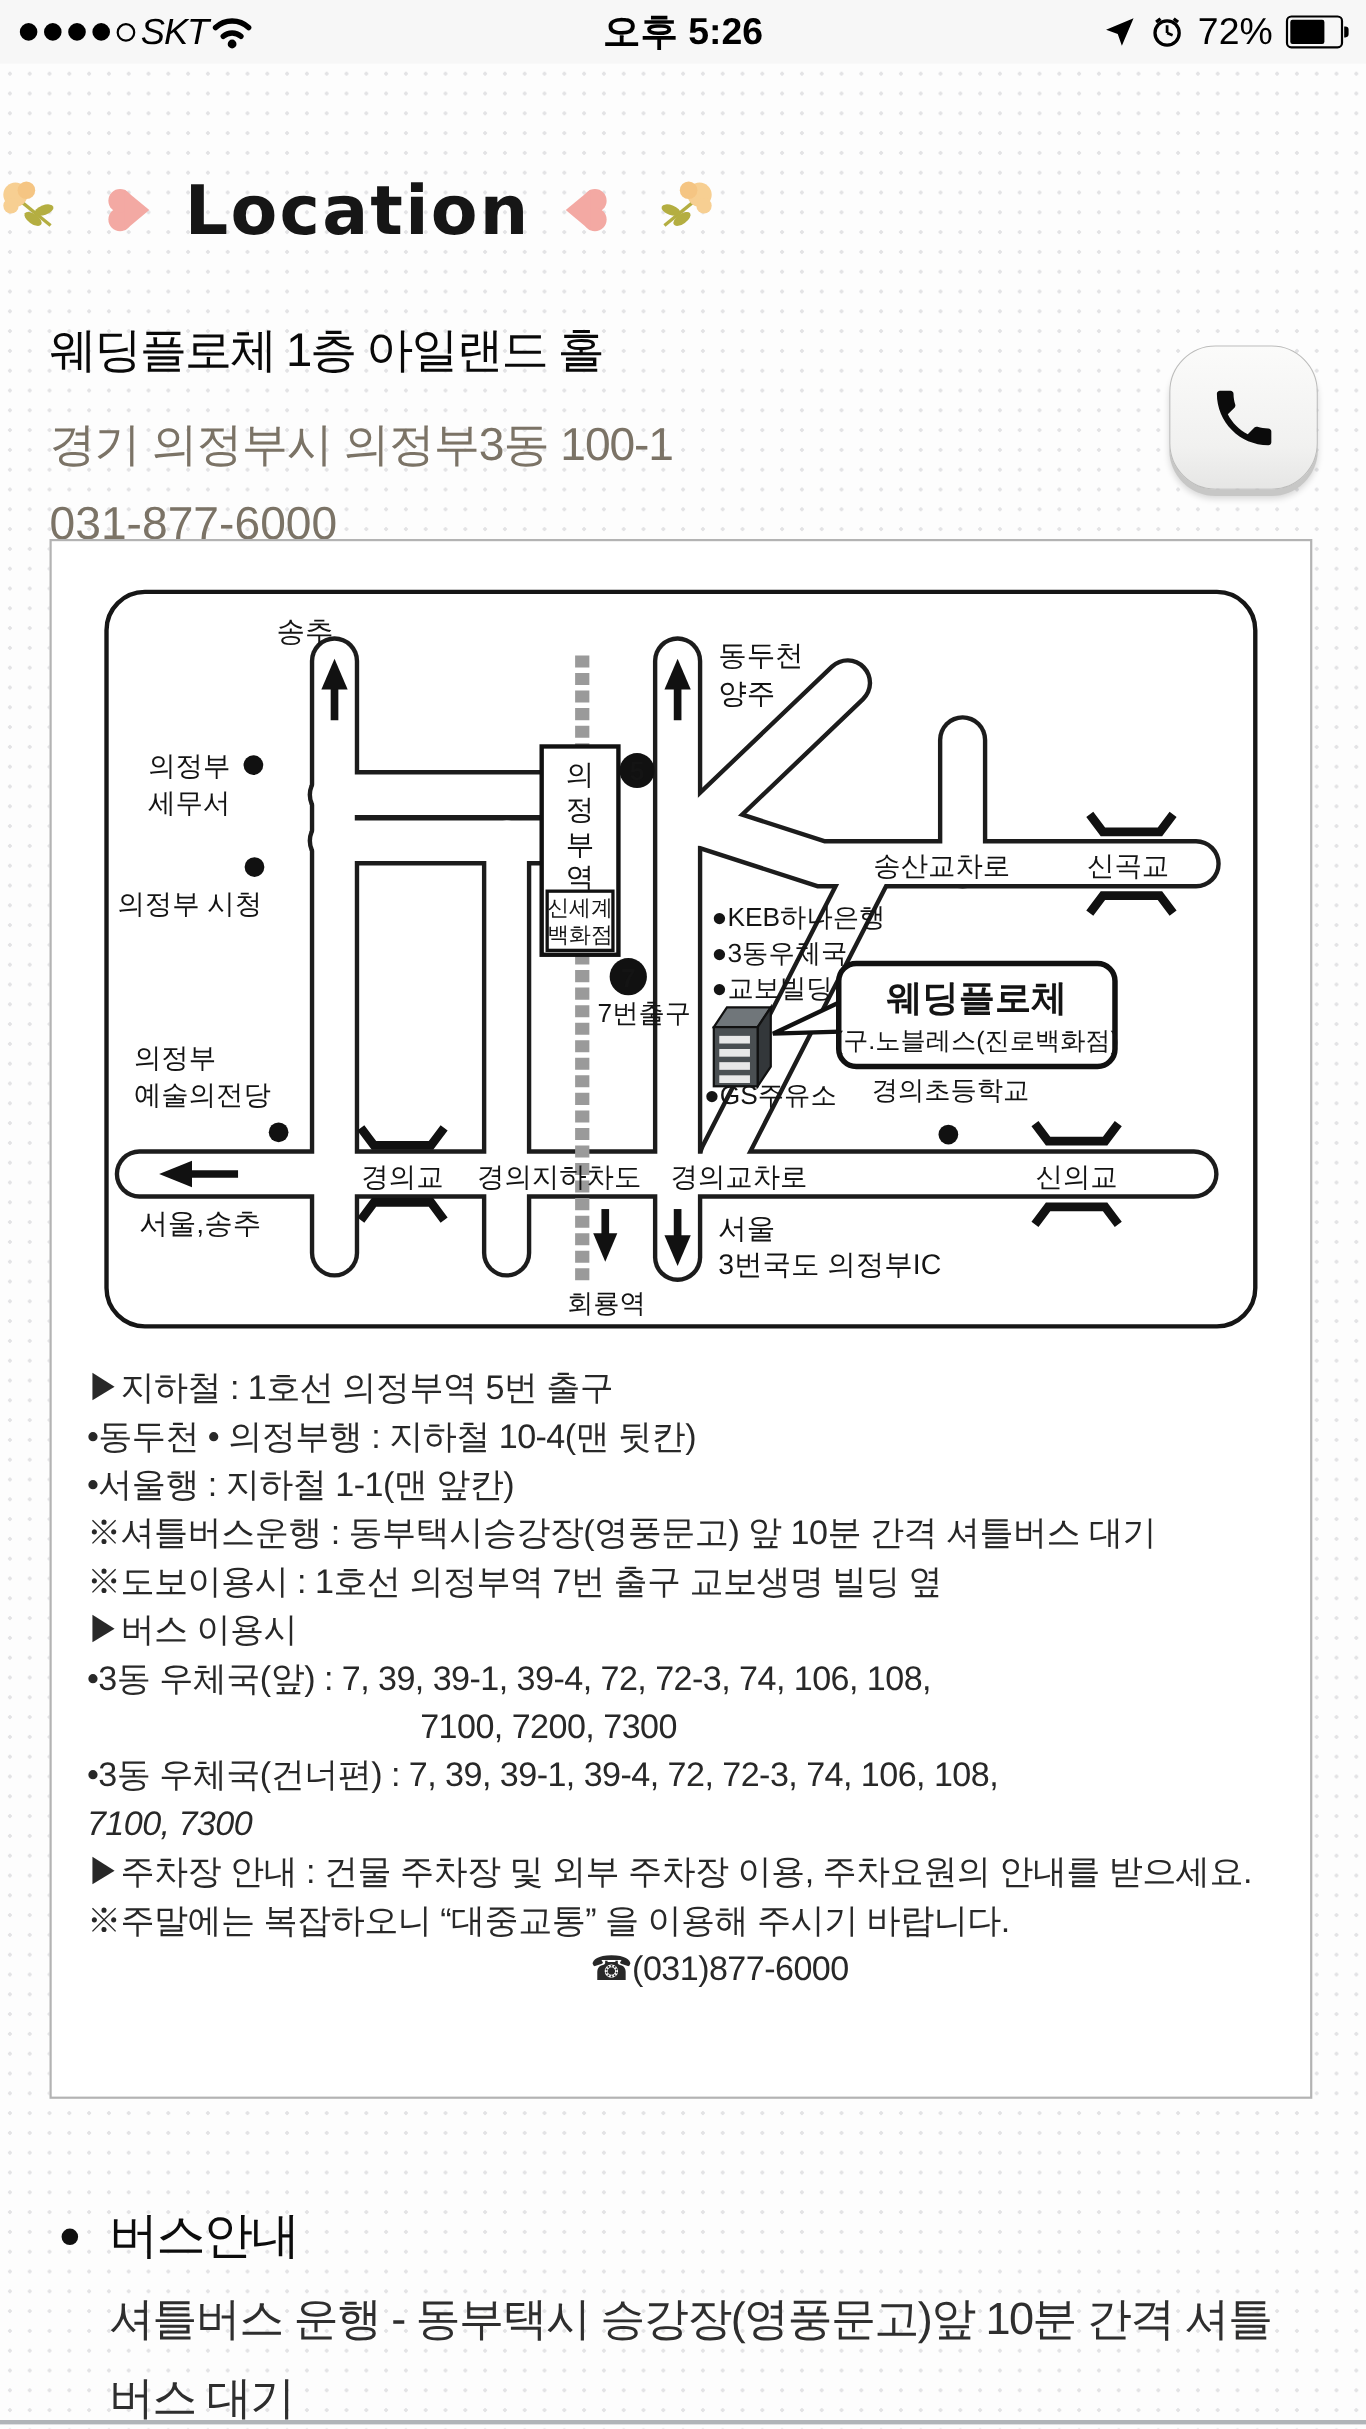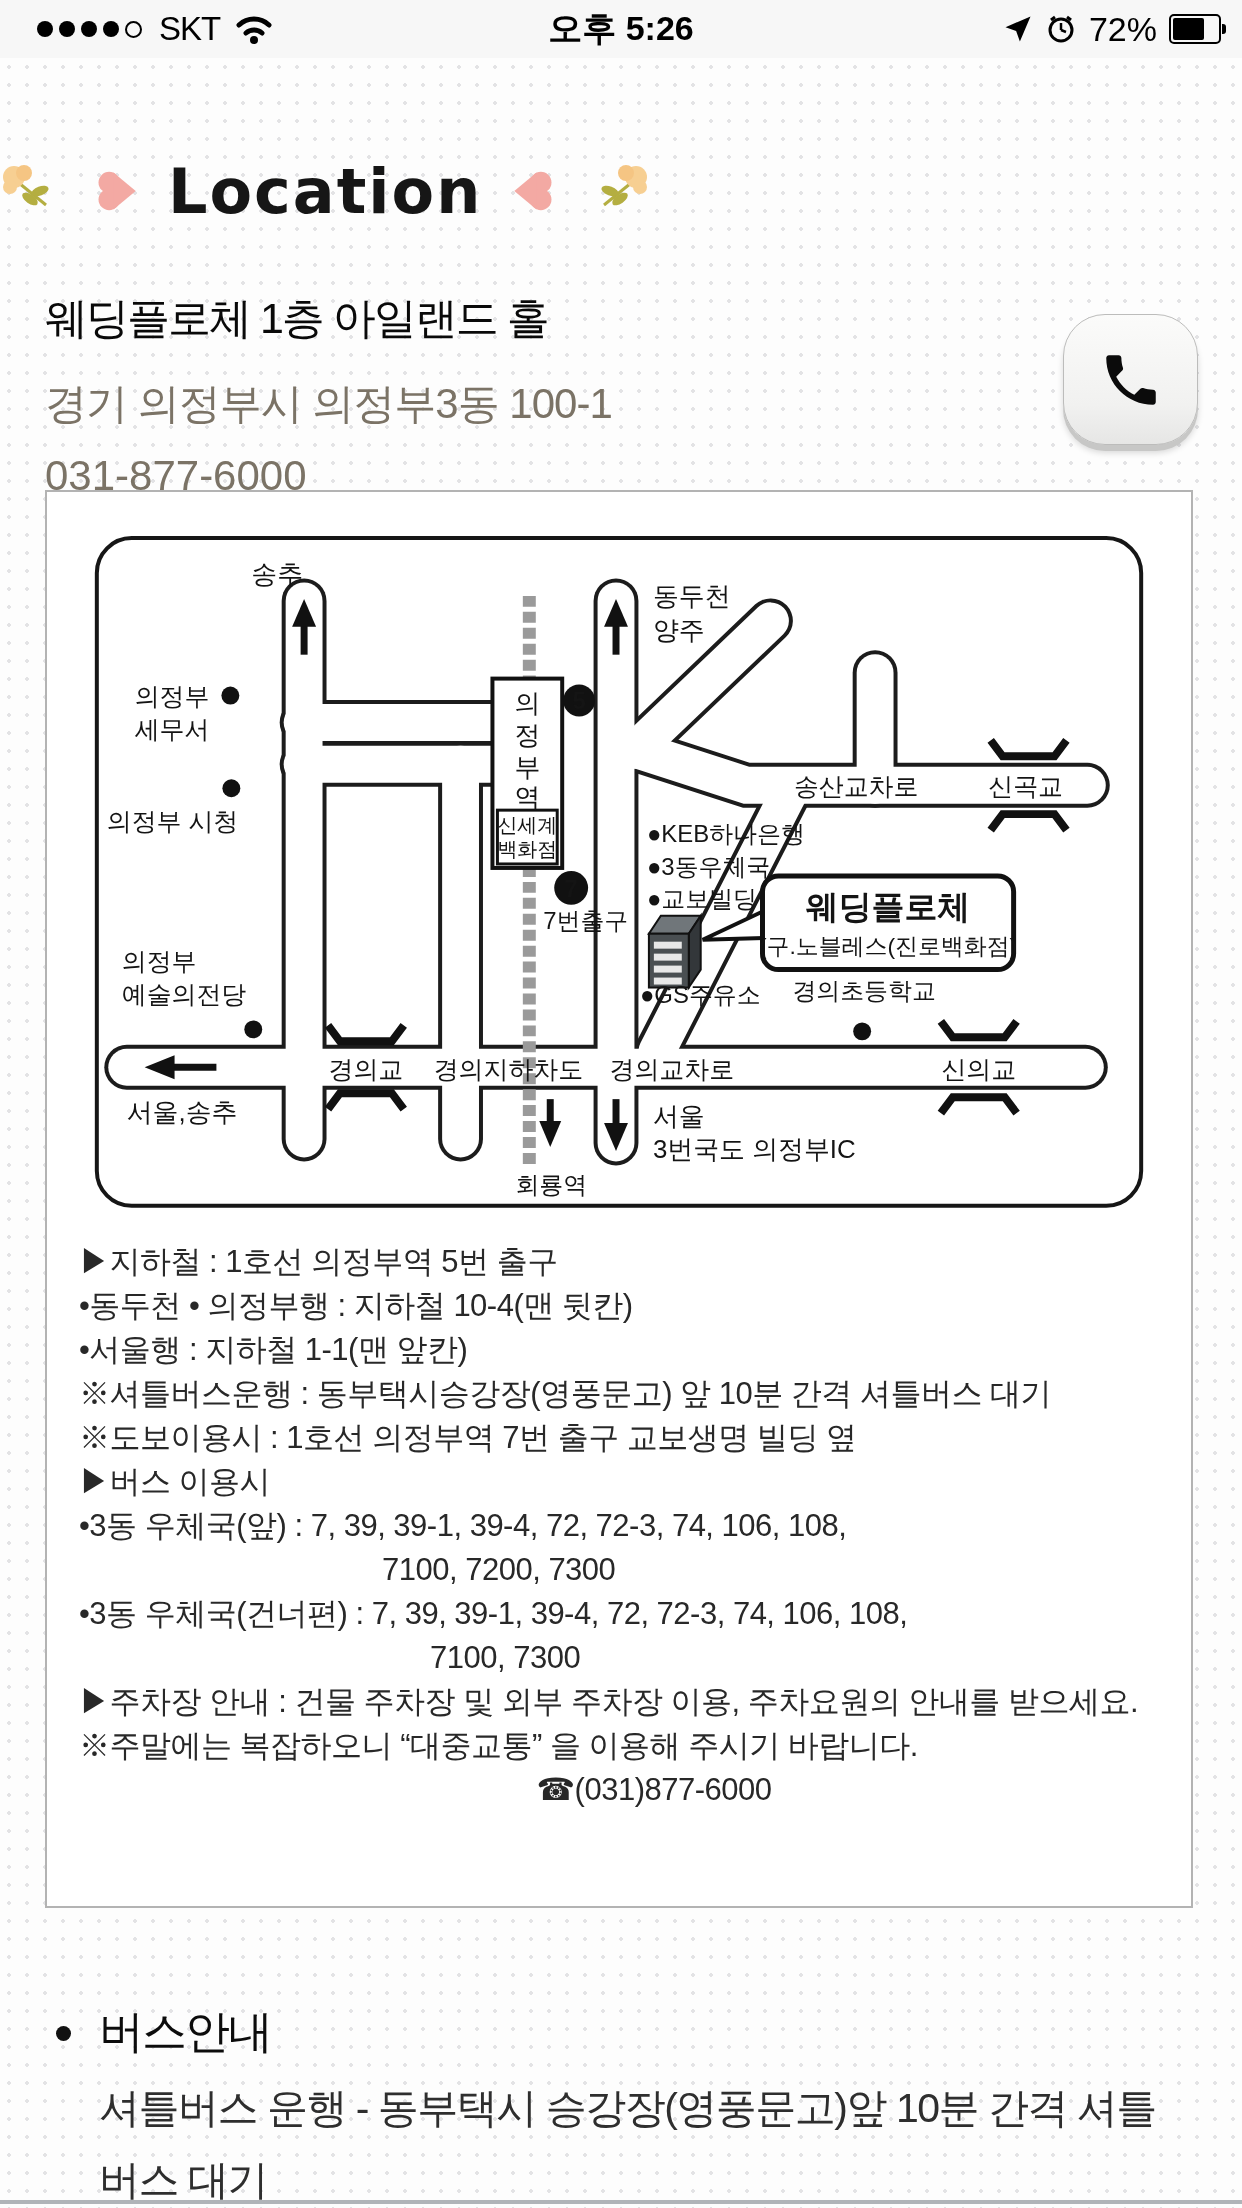--- a/index.html
+++ b/index.html
@@ -5,21 +5,21 @@
   html,body{margin:0;padding:0;}
   body{
     width:1242px;height:2208px;position:relative;overflow:hidden;
     font-family:"Liberation Sans",sans-serif;background:#fff;
   }
   
   .statusbar{
     position:absolute;left:0;top:0;width:1242px;height:58px;background:#f7f7f7;
     display:flex;align-items:center;justify-content:space-between;color:#000;
   }
-  .sb-left{display:flex;align-items:center;gap:13px;padding-left:37px;}
+  .sb-left{display:flex;align-items:center;gap:1px;padding-left:18px;font-style:italic;}
   .sb-dots{display:flex;align-items:center;gap:6px;margin-right:4px;}
   .sb-dot{width:16px;height:16px;border-radius:50%;background:#000;}
   .sb-dot.empty{background:transparent;border:2px solid #000;width:13px;height:13px;}
   .sb-carrier{font-size:33px;letter-spacing:-1px;}
   .sb-center{position:absolute;left:0;right:0;text-align:center;font-size:34px;font-weight:700;pointer-events:none;}
   .sb-right{display:flex;align-items:center;gap:12px;padding-right:16px;}
   .sb-batt-pct{font-size:34px;}
   .battery{display:flex;align-items:center;}
   .batt-body{width:44px;height:22px;border:2px solid #000;border-radius:5px;padding:2px;}
   .batt-fill{width:70%;height:100%;background:#000;border-radius:2px;}
@@ -58,21 +58,21 @@
   }
   .map-svg{position:absolute;left:0;top:0;}
   .map-svg text{font-family:"Liberation Sans",sans-serif;fill:#141414;}
   .directions{
     position:absolute;left:0;top:720px;width:1144px;
     padding:28px 14px 0 32px;box-sizing:border-box;
     font-size:31px;line-height:44px;color:#282828;letter-spacing:-0.5px;white-space:nowrap;
   }
   .dir-line{height:44px;}
   .ind-a{margin-left:303px;}
-  .ind-b{margin-left:351px;}
+  .ind-b{font-style:italic;}
   .ind-c{margin-left:52px;text-align:center;}
   
   .bus-bullet{position:absolute;left:56px;top:2026px;width:15px;height:15px;border-radius:50%;background:#111;}
   .bus-title{position:absolute;left:99px;top:2002px;font-size:45px;font-weight:400;color:#0c0c0c;letter-spacing:-2px;}
   .bus-body{position:absolute;left:99px;top:2072px;width:1100px;font-size:41px;line-height:72px;color:#2e2e2e;letter-spacing:-1.5px;}
   .divider{position:absolute;left:0;top:2200px;width:1242px;height:4px;background:#b0b4b8;}
 </style>
 </head>
 <body>
 

